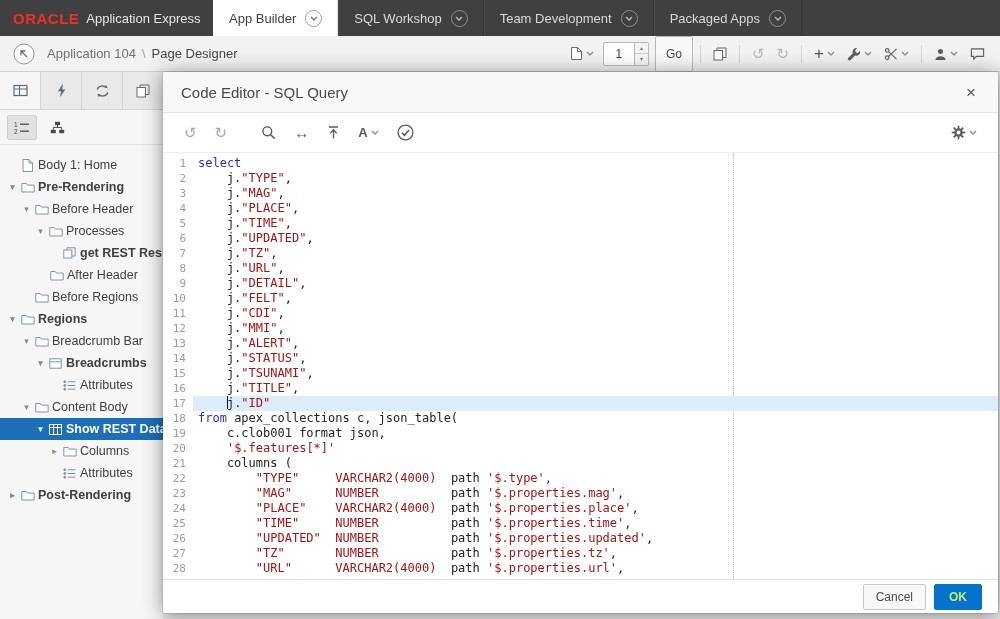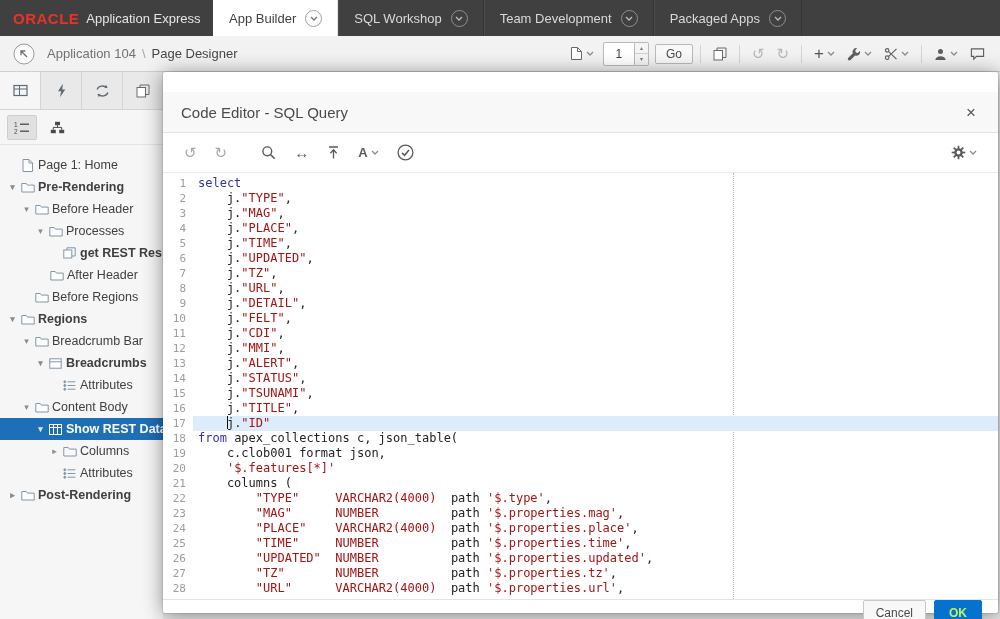--- a/index.html
+++ b/index.html
@@ -31,21 +31,21 @@
   .mini-chev{display:flex;align-items:center;color:#8c8c8c;}
   .plus-glyph{font-size:17px;color:#555;line-height:1;}
   .vsep{width:1px;height:18px;background:#d4d4d4;margin:0 5px;flex:none;}
   .spin{display:flex;align-items:stretch;height:24px;margin-left:2px;}
   .spin input{width:32px;border:1px solid #b9b9b9;background:#fff;text-align:center;font-size:12px;color:#404040;
               border-radius:2px 0 0 2px;outline:none;font-family:inherit;box-sizing:border-box;}
   .spin-btns{display:flex;flex-direction:column;width:14px;border:1px solid #b9b9b9;border-left:none;border-radius:0 2px 2px 0;overflow:hidden;box-sizing:border-box;}
   .spin-btns button{flex:1;border:none;background:#f4f4f4;font-size:6px;color:#777;padding:0;line-height:1;cursor:pointer;}
   .spin-btns button:first-child{border-bottom:1px solid #cfcfcf;}
   .btn{font-family:inherit;cursor:pointer;}
-  .btn.go{height:20px;padding:0 10px;background:#f8f8f8;border:1px solid #b9b9b9;border-radius:2px;font-size:12px;color:#4a4a4a;margin-left:4px;}
+  .btn.go{height:36px;padding:0 10px;background:#f8f8f8;border:1px solid #b9b9b9;border-radius:2px;font-size:12px;color:#4a4a4a;margin-left:4px;}
 
   
   .sidebar{position:absolute;left:0;top:72px;width:163px;bottom:0;background:#f6f6f6;overflow:hidden;}
   .side-tabs{display:flex;height:37px;background:#e9e9e9;border-bottom:1px solid #d4d4d4;}
   .side-tab{width:41px;flex:none;box-sizing:border-box;border:none;border-right:1px solid #d4d4d4;background:transparent;
             display:flex;align-items:center;justify-content:center;cursor:pointer;color:#5f6b76;}
   .side-tab.active{background:#f6f6f6;}
   .side-tools{display:flex;height:34px;align-items:center;padding-left:7px;gap:5px;border-bottom:1px solid #e3e3e3;}
   .tool-btn{width:30px;height:25px;display:flex;align-items:center;justify-content:center;background:transparent;
             border:1px solid transparent;border-radius:2px;cursor:pointer;color:#4a4a4a;}
@@ -57,21 +57,21 @@
   .tw{width:13px;flex:none;font-size:9px;color:#8a8a8a;text-align:center;}
   .tree-row.selected .tw{color:#d7e6f4;}
   .ti{width:17px;flex:none;display:flex;justify-content:center;align-items:center;color:#8296aa;}
   .tree-row.selected .ti{color:#fff;}
   .tl{margin-left:2px;}
 
   
   .dialog{position:absolute;left:163px;top:72px;width:835px;height:541px;background:#fff;border-radius:2px;
           box-shadow:0 2px 20px rgba(0,0,0,.45),0 0 0 1px rgba(0,0,0,.08);display:flex;flex-direction:column;}
   .dlg-header{height:41px;flex:none;display:flex;align-items:center;background:#f8f8f8;border-bottom:1px solid #e3e3e3;
-              padding:0 18px;border-radius:2px 2px 0 0;box-sizing:border-box;margin-top:20px;}
+              padding:0 18px;border-radius:2px 2px 0 0;box-sizing:border-box;}
   .dlg-title{margin:0;font-size:15px;font-weight:normal;color:#4a4a4a;}
   .dlg-close{margin-left:auto;background:none;border:none;font-size:17px;color:#555;cursor:pointer;padding:2px 4px;line-height:1;font-family:inherit;}
   .dlg-toolbar{height:39px;flex:none;display:flex;align-items:center;padding:0 13px;gap:2px;}
   .tb{background:none;border:none;padding:4px 8px;color:#5a5a5a;font-size:15px;line-height:1;display:flex;align-items:center;gap:3px;cursor:pointer;font-family:inherit;}
   .tb.disabled{color:#a9a9a9;}
   .tb .fs{font-size:13px;font-weight:bold;color:#5a5a5a;}
   .tb.right{margin-left:auto;}
   .tb-gap{width:14px;flex:none;}
 
   .editor{flex:none;height:426px;display:flex;position:relative;border-top:1px solid #ececec;border-bottom:1px solid #e4e4e4;
@@ -309,21 +309,21 @@
     </div>
     <div class="tree">
         <div class="tree-row" style="padding-left: 6px;">
           <span class="tw"></span>
           <span class="ti">
             <svg width="11" height="13" viewBox="0 0 11 13">
               <path d="M1 0.5 h6 l3.5 3.5 v8.5 h-9.5 z" fill="#fff" stroke="currentColor"></path>
               <path d="M7 0.5 v3.5 h3.5" fill="none" stroke="currentColor"></path>
             </svg>
           </span>
-          <span class="tl">Page 1: Home</span>
+          <span class="tl">Body 1: Home</span>
         </div>
         <div class="tree-row bold" style="padding-left: 6px;">
           <span class="tw">▾</span>
           <span class="ti">
             <svg width="14" height="11" viewBox="0 0 14 11">
               <path d="M0.8 10 V1.5 h4.4 l1.2 1.6 h6.8 V10 z" fill="#fdfdfd" stroke="currentColor"></path>
             </svg>
           </span>
           <span class="tl">Pre-Rendering</span>
         </div>

